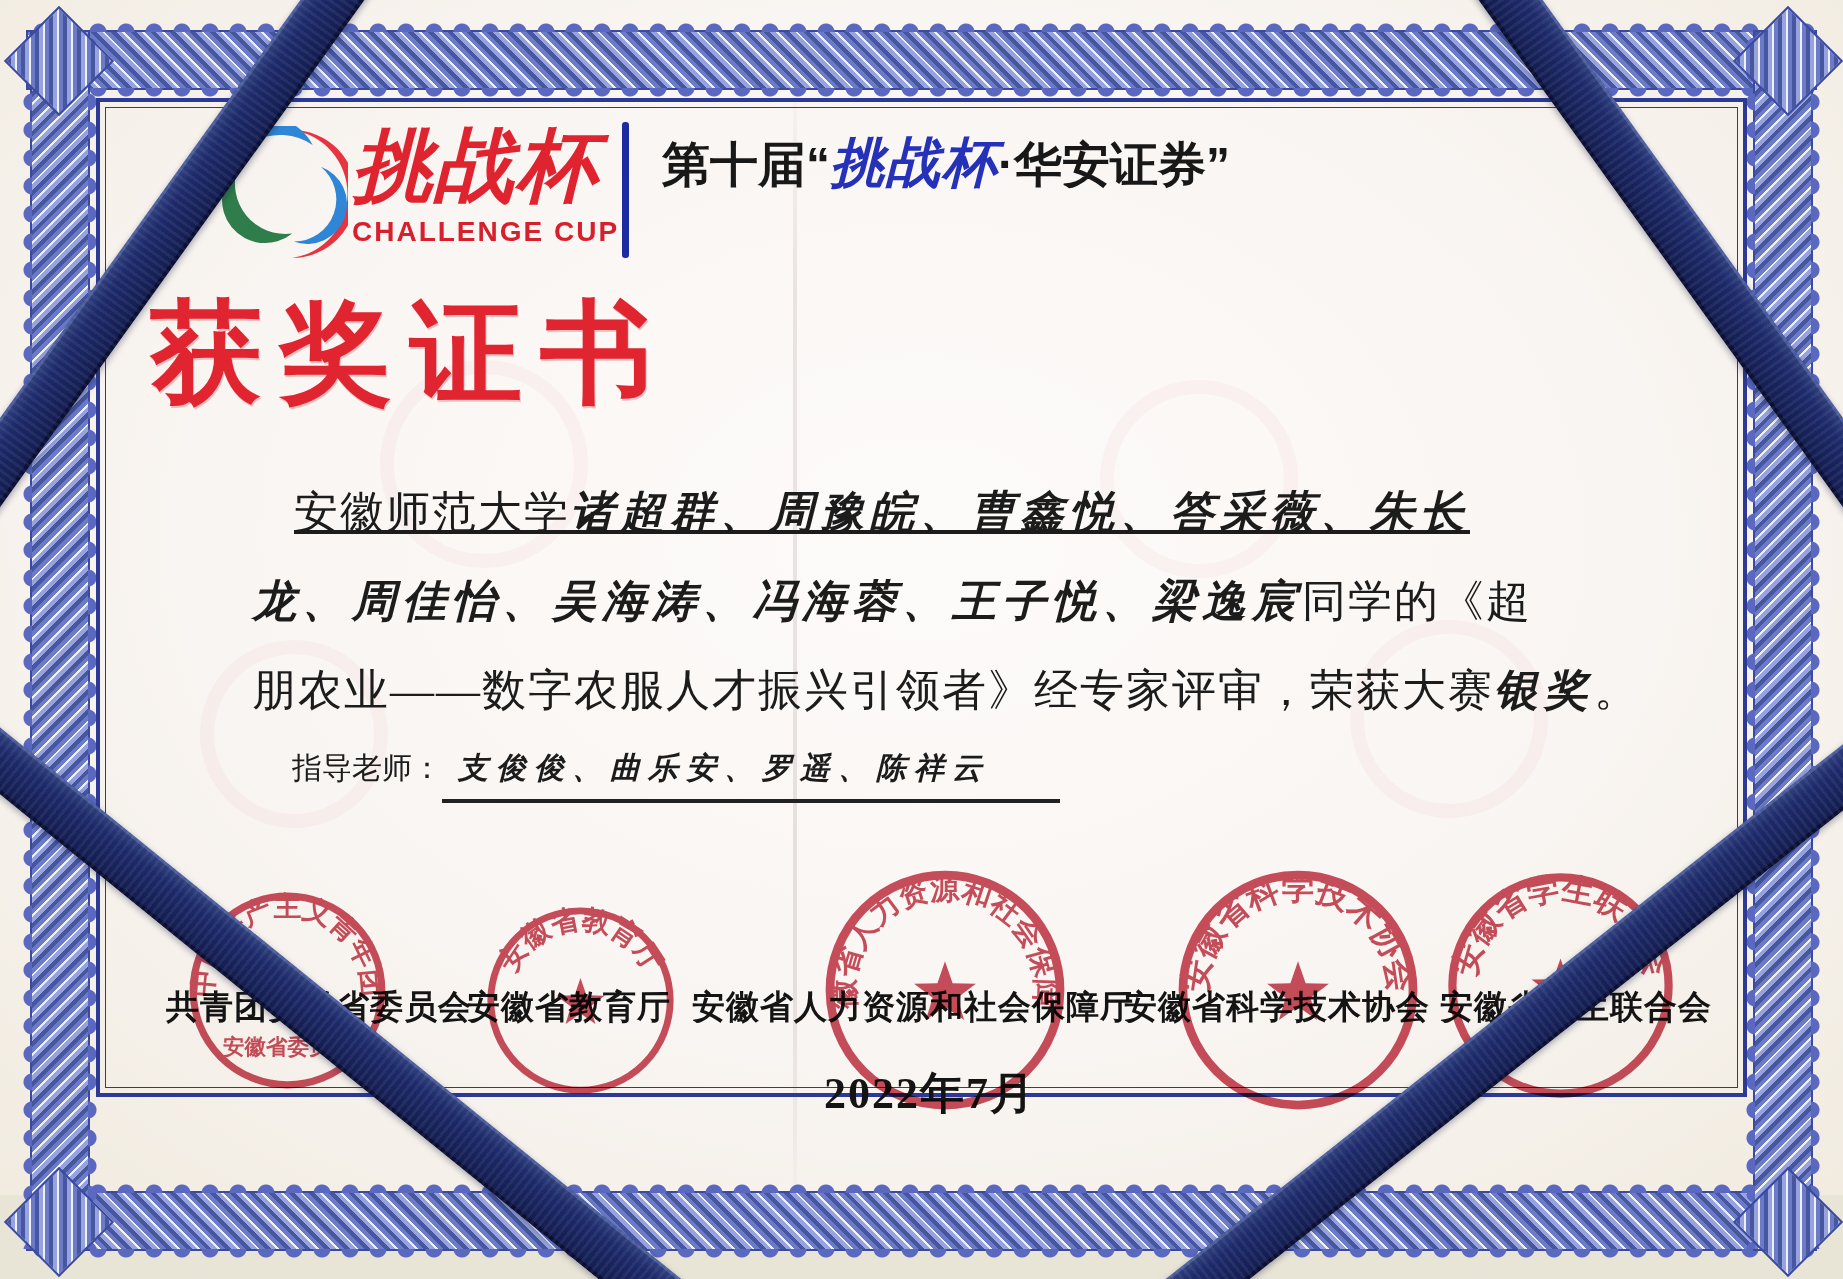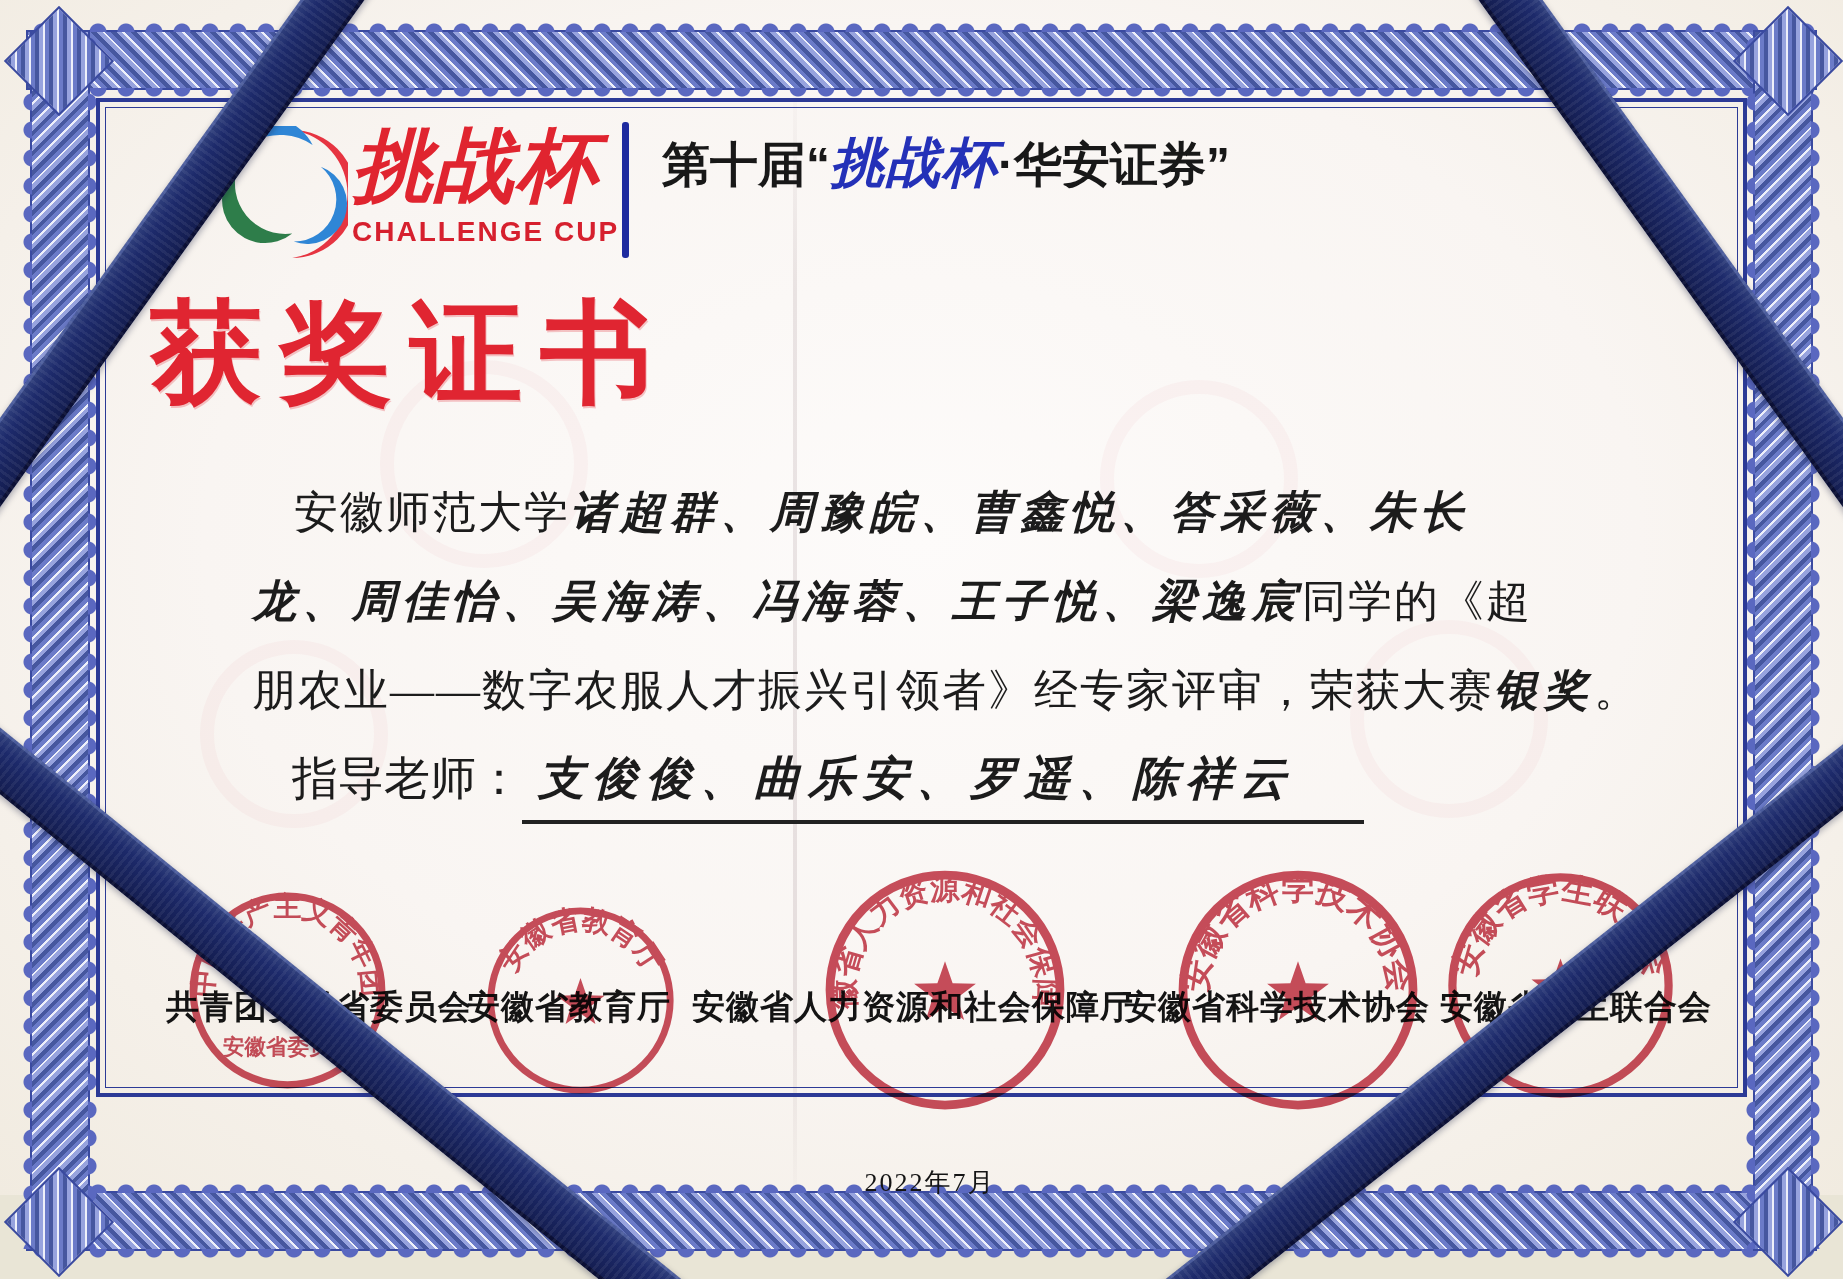--- a/index.html
+++ b/index.html
@@ -71,46 +71,46 @@
   .comp-line2{margin-top:12px;font-size:48px;font-weight:bold;color:#181818;letter-spacing:3px;}
   
   .cert-title{position:absolute;z-index:10;left:150px;top:278px;width:1250px;text-align:left;
     font-family:"Liberation Serif","DejaVu Serif",serif;
     font-size:112px;font-weight:bold;color:#e02531;letter-spacing:18px;
     text-shadow:1px 2px 0 rgba(224,37,49,.25);}
   
   .body-text{position:absolute;z-index:10;left:252px;top:468px;width:1380px;
     font-family:"Liberation Serif","DejaVu Serif",serif;color:#1c1c1c;font-size:44px;}
   .body-line{line-height:89px;white-space:nowrap;}
-  .indent{padding-left:42px;}
+  .indent{padding-left:42px;text-decoration:underline;}
   .print{letter-spacing:2px;}
   .hand{font-style:italic;letter-spacing:6px;font-weight:600;}
   
   .advisor{position:absolute;z-index:10;left:292px;top:748px;white-space:nowrap;
-    font-family:"Liberation Serif","DejaVu Serif",serif;font-size:46px;color:#1c1c1c;}
+    font-family:"Liberation Serif","DejaVu Serif",serif;font-size:30px;color:#1c1c1c;}
   .advisor .names{font-style:italic;font-weight:600;letter-spacing:8px;
     display:inline-block;padding:0 70px 10px 16px;border-bottom:4px solid #222;}
   
   .org{position:absolute;z-index:25;font-size:33px;font-weight:600;color:#141414;
     letter-spacing:1px;white-space:nowrap;}
   .org1{left:166px;top:985px;} .org2{left:467px;top:985px;} .org3{left:692px;top:985px;}
   .org4{left:1124px;top:985px;} .org5{left:1440px;top:985px;}
   
   .stamp{position:absolute;z-index:30;mix-blend-mode:multiply;opacity:.85;pointer-events:none;}
   .stamp circle{fill:none;stroke:#c03040;stroke-width:7;}
   .stamp text{fill:#c03040;font-family:"Liberation Serif","DejaVu Serif",serif;font-weight:600;}
   .stamp .star{fill:#c03040;}
   .s1{left:185px;top:888px;width:205px;height:205px;}
   .s2{left:483px;top:903px;width:195px;height:195px;}
   .s3{left:820px;top:865px;width:250px;height:250px;}
   .s4{left:1173px;top:865px;width:250px;height:250px;}
   .s5{left:1443px;top:868px;width:235px;height:235px;}
   
-  .date{position:absolute;z-index:26;left:810px;top:1165px;width:240px;text-align:center;
-    font-family:"Liberation Serif","DejaVu Serif",serif;font-size:26px;font-weight:400;
+  .date{position:absolute;z-index:26;left:810px;top:1064px;width:240px;text-align:center;
+    font-family:"Liberation Serif","DejaVu Serif",serif;font-size:44px;font-weight:700;
     color:#141414;letter-spacing:2px;}
 </style>
 </head>
 <body>
 
 <div class="stage">
 
   <div class="wm" style="left:380px;top:360px;width:180px;height:180px;"></div>
   <div class="wm" style="left:1100px;top:380px;width:170px;height:170px;"></div>
   <div class="wm" style="left:200px;top:640px;width:160px;height:160px;"></div>

